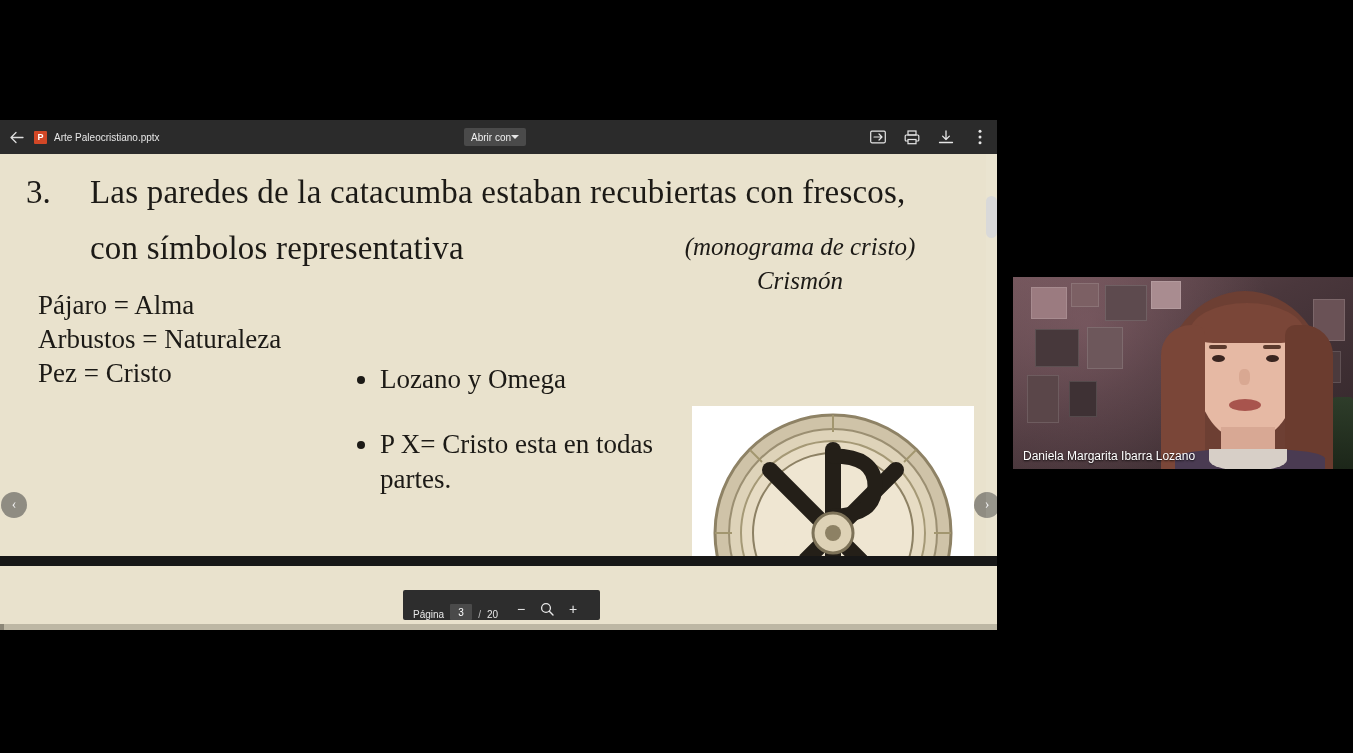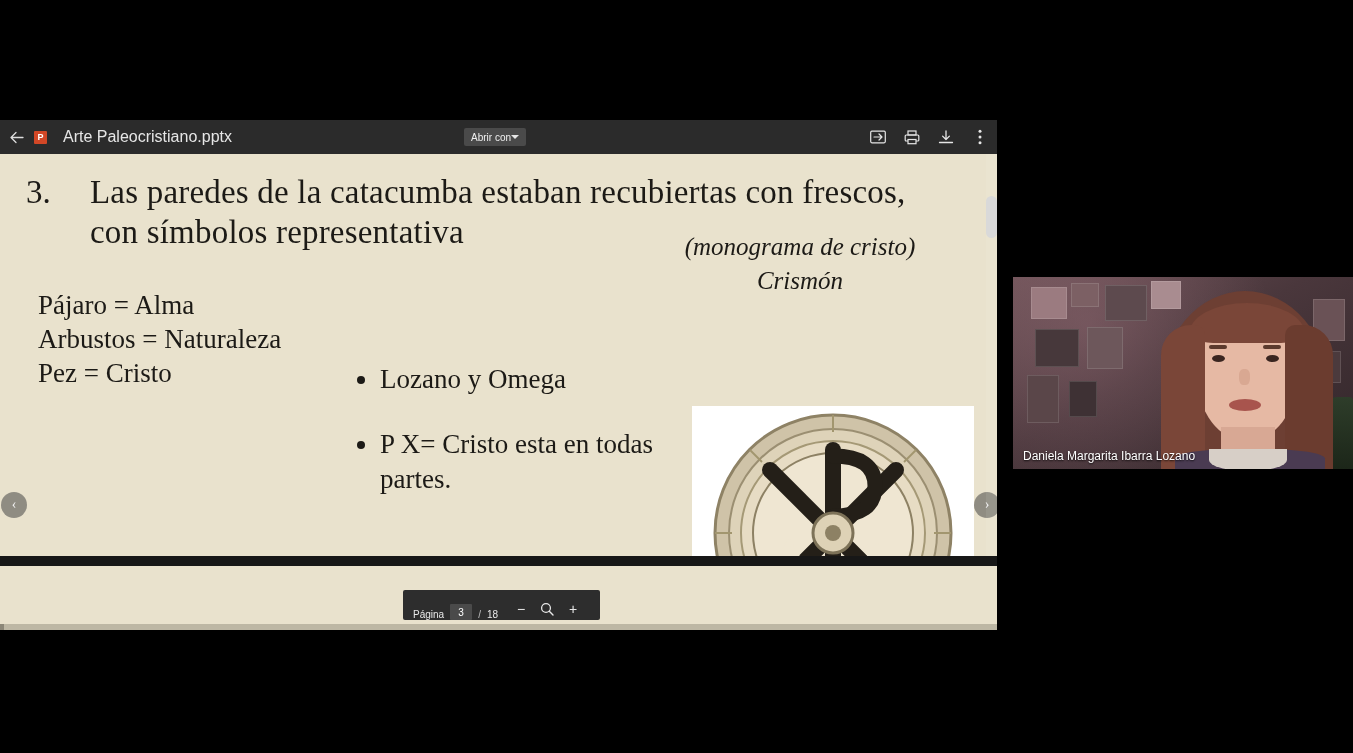--- a/index.html
+++ b/index.html
@@ -72,22 +72,22 @@
     background: #d24726;
     border-radius: 1px;
     color: #fff;
     font-size: 9px;
     display: flex;
     align-items: center;
     justify-content: center;
     font-weight: bold;
   }
   .tb-filename {
-    margin-left: 16px;
-    font-size: 16px;
+    margin-left: 7px;
+    font-size: 10px;
     color: #e6e6e6;
     white-space: nowrap;
     text-align: right;
   }
   .tb-openwith {
     position: absolute;
     left: 464px;
     top: 8px;
     height: 18px;
     padding: 0 7px;
@@ -544,21 +544,21 @@
             </svg>
           </div>
         </div>
       </div>
 
       <div class="slide">
 
         <div class="num-line">
           <div class="num">3.</div>
           <div class="head-text">Las paredes de la catacumba estaban recubiertas con frescos,</div>
-          <div class="head-text" style="top:40px;">con símbolos representativa</div>
+          <div class="head-text" style="top:56px;">con símbolos representativa</div>
         </div>
 
         <div class="italic-block">
           <div>Pájaro = Alma</div>
           <div>Arbustos = Naturaleza</div>
           <div>Pez = Cristo</div>
         </div>
 
         <div class="bullets">
           <ul>
@@ -619,21 +619,21 @@
       </div>
     </div>
 
     <div class="slide-gap"></div>
     <div class="next-slide-peek"></div>
 
     <div class="page-bar">
       <span class="pb-label">Página</span>
       <input class="pb-input" value="3" style="">
       <span class="pb-sep">/</span>
-      <span class="pb-total">18</span>
+      <span class="pb-total">20</span>
       <span class="pb-btn minus">−</span>
       <span class="pb-btn zoom">
         <svg width="14" height="14" viewBox="0 0 14 14" fill="none">
           <circle cx="6" cy="6" r="4.4" stroke="#e8e8e8" stroke-width="1.3"></circle>
           <path d="M9.3 9.3L13 13" stroke="#e8e8e8" stroke-width="1.4" stroke-linecap="round"></path>
         </svg>
       </span>
       <span class="pb-btn plus">+</span>
     </div>
 

